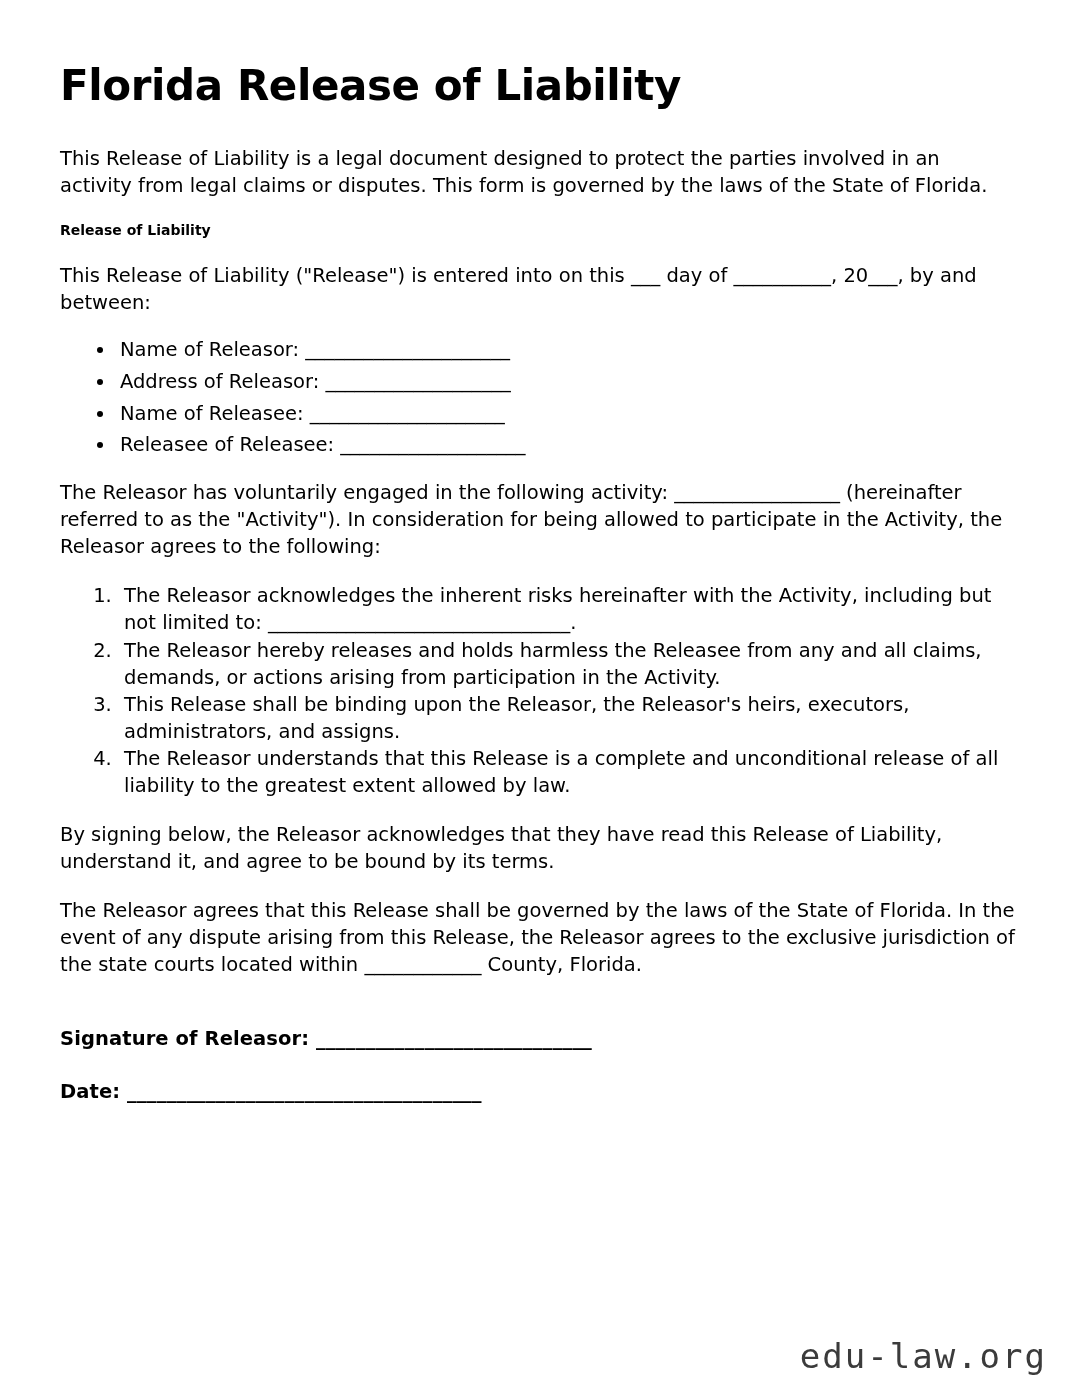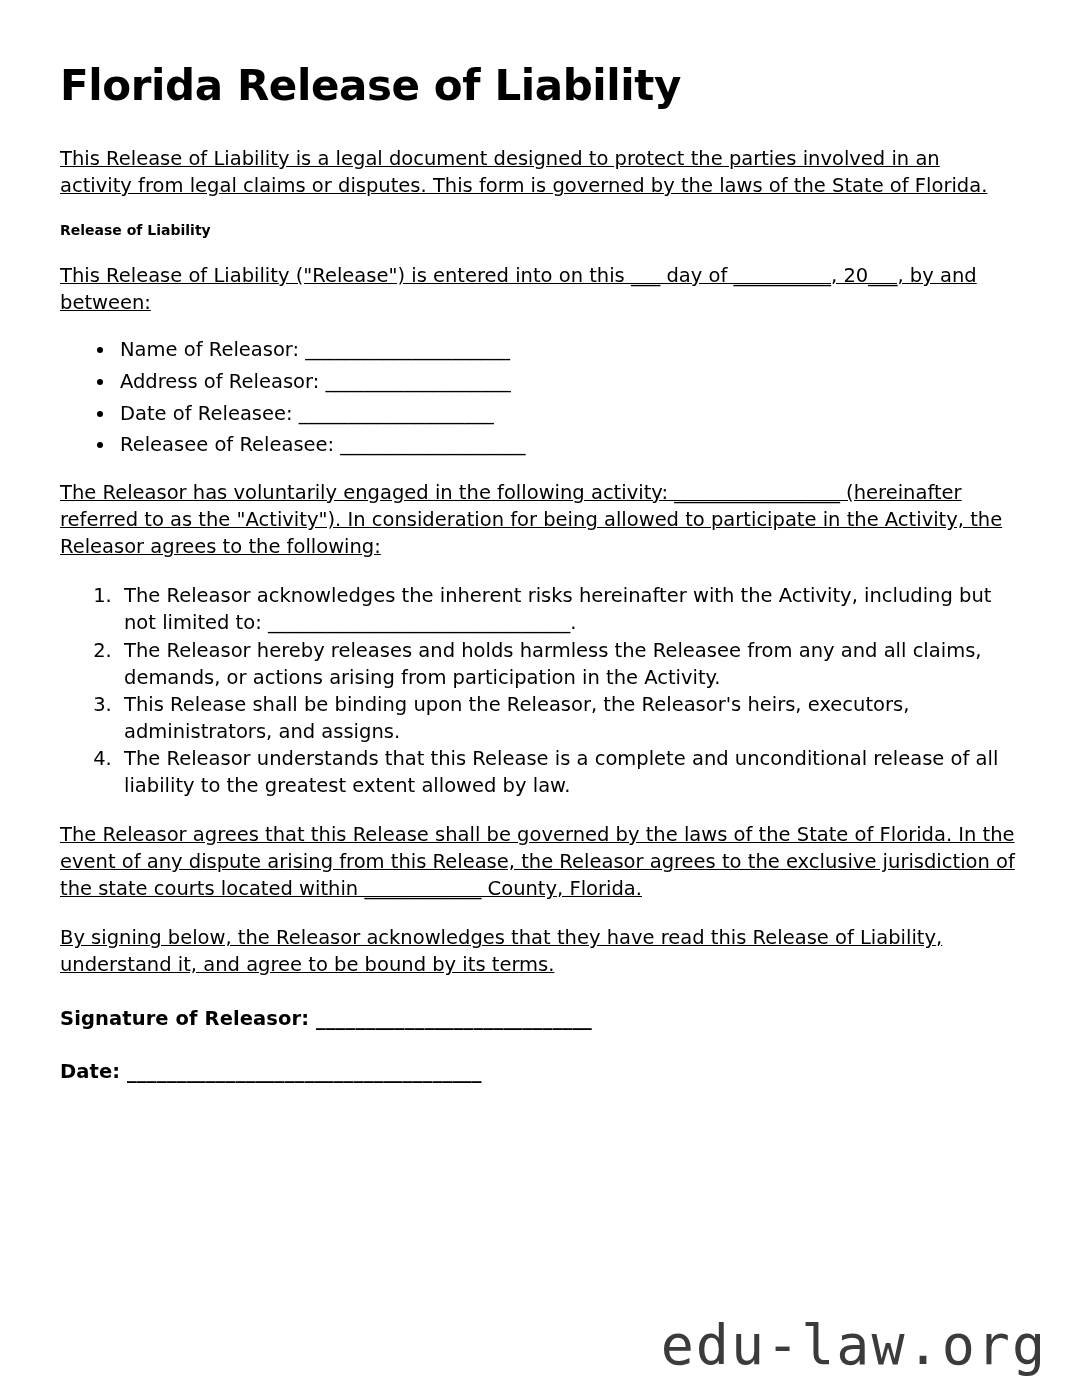--- a/index.html
+++ b/index.html
@@ -28,21 +28,20 @@
     font-weight: bold;
     letter-spacing: -0.4px;
     line-height: 1.12;
     margin: 0 0 36px 0;
   }
   p.para {
     font-size: 19.5px;
     line-height: 1.39;
     margin: 0 0 22px 0;
     max-width: 955px;
-    text-decoration: underline;
   }
   p.para.tight {
     margin-bottom: 20px;
   }
   h2.subhead {
     font-size: 14px;
     font-weight: bold;
     line-height: 1.35;
     margin: 0 0 22px 0;
   }
@@ -69,28 +68,28 @@
     max-width: 905px;
   }
   .sig-line {
     font-size: 19.5px;
     font-weight: bold;
     line-height: 1.4;
     margin: 0 0 26px 0;
     letter-spacing: 0.1px;
   }
   .sig-line.first {
-    margin-top: 26px;
+    margin-top: 46px;
   }
   .footer-mark {
     position: absolute;
     right: 28px;
     bottom: 18px;
     font-family: "DejaVu Sans Mono", monospace;
-    font-size: 55px;
+    font-size: 34px;
     letter-spacing: 2px;
     color: #3b3b3b;
     line-height: 1;
   }
 </style>
 </head>
 <body>
 
 <div class="page">
 
@@ -98,36 +97,36 @@
 
   <p class="para">This Release of Liability is a legal document designed to protect the parties involved in an activity from legal claims or disputes. This form is governed by the laws of the State of Florida.</p>
 
   <h2 class="subhead">Release of Liability</h2>
 
   <p class="para tight">This Release of Liability ("Release") is entered into on this ___ day of __________, 20___, by and between:</p>
 
   <ul class="party-list">
     <li>Name of Releasor: _____________________</li>
     <li>Address of Releasor: ___________________</li>
-    <li>Date of Releasee: ____________________</li>
+    <li>Name of Releasee: ____________________</li>
     <li>Releasee of Releasee: ___________________</li>
   </ul>
 
   <p class="para">The Releasor has voluntarily engaged in the following activity: _________________ (hereinafter referred to as the "Activity"). In consideration for being allowed to participate in the Activity, the Releasor agrees to the following:</p>
 
   <ol class="terms-list">
     <li>The Releasor acknowledges the inherent risks hereinafter with the Activity, including but not limited to: _______________________________.</li>
     <li>The Releasor hereby releases and holds harmless the Releasee from any and all claims, demands, or actions arising from participation in the Activity.</li>
     <li>This Release shall be binding upon the Releasor, the Releasor's heirs, executors, administrators, and assigns.</li>
     <li>The Releasor understands that this Release is a complete and unconditional release of all liability to the greatest extent allowed by law.</li>
   </ol>
 
+  <p class="para">By signing below, the Releasor acknowledges that they have read this Release of Liability, understand it, and agree to be bound by its terms.</p>
+
   <p class="para">The Releasor agrees that this Release shall be governed by the laws of the State of Florida. In the event of any dispute arising from this Release, the Releasor agrees to the exclusive jurisdiction of the state courts located within ____________ County, Florida.</p>
-
-  <p class="para">By signing below, the Releasor acknowledges that they have read this Release of Liability, understand it, and agree to be bound by its terms.</p>
 
   <div class="sig-line first">Signature of Releasor: ____________________________</div>
 
   <div class="sig-line">Date: ____________________________________</div>
 
   <div class="footer-mark">edu-law.org</div>
 
 </div>
 
 </body></html>

